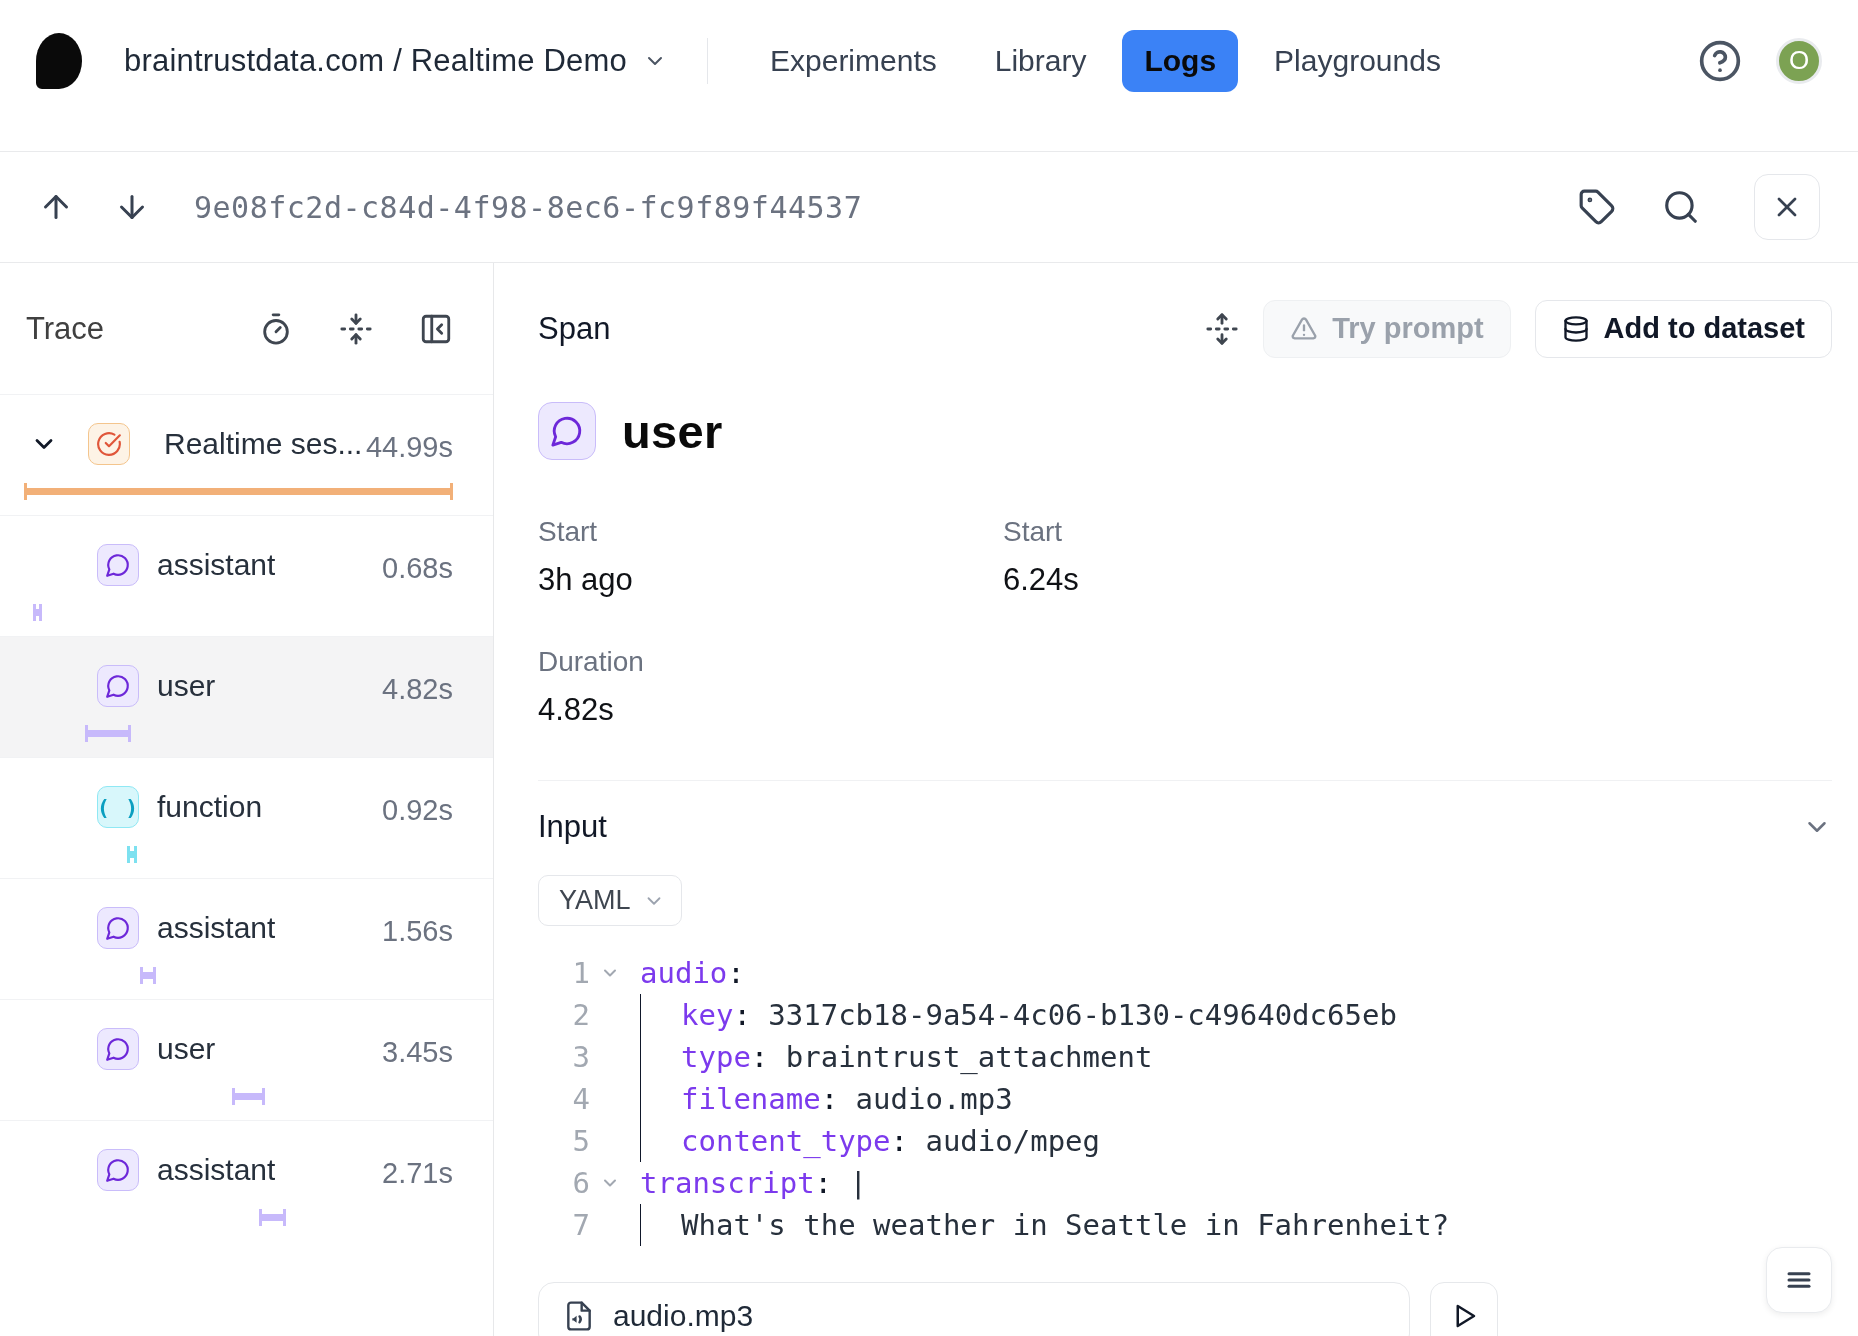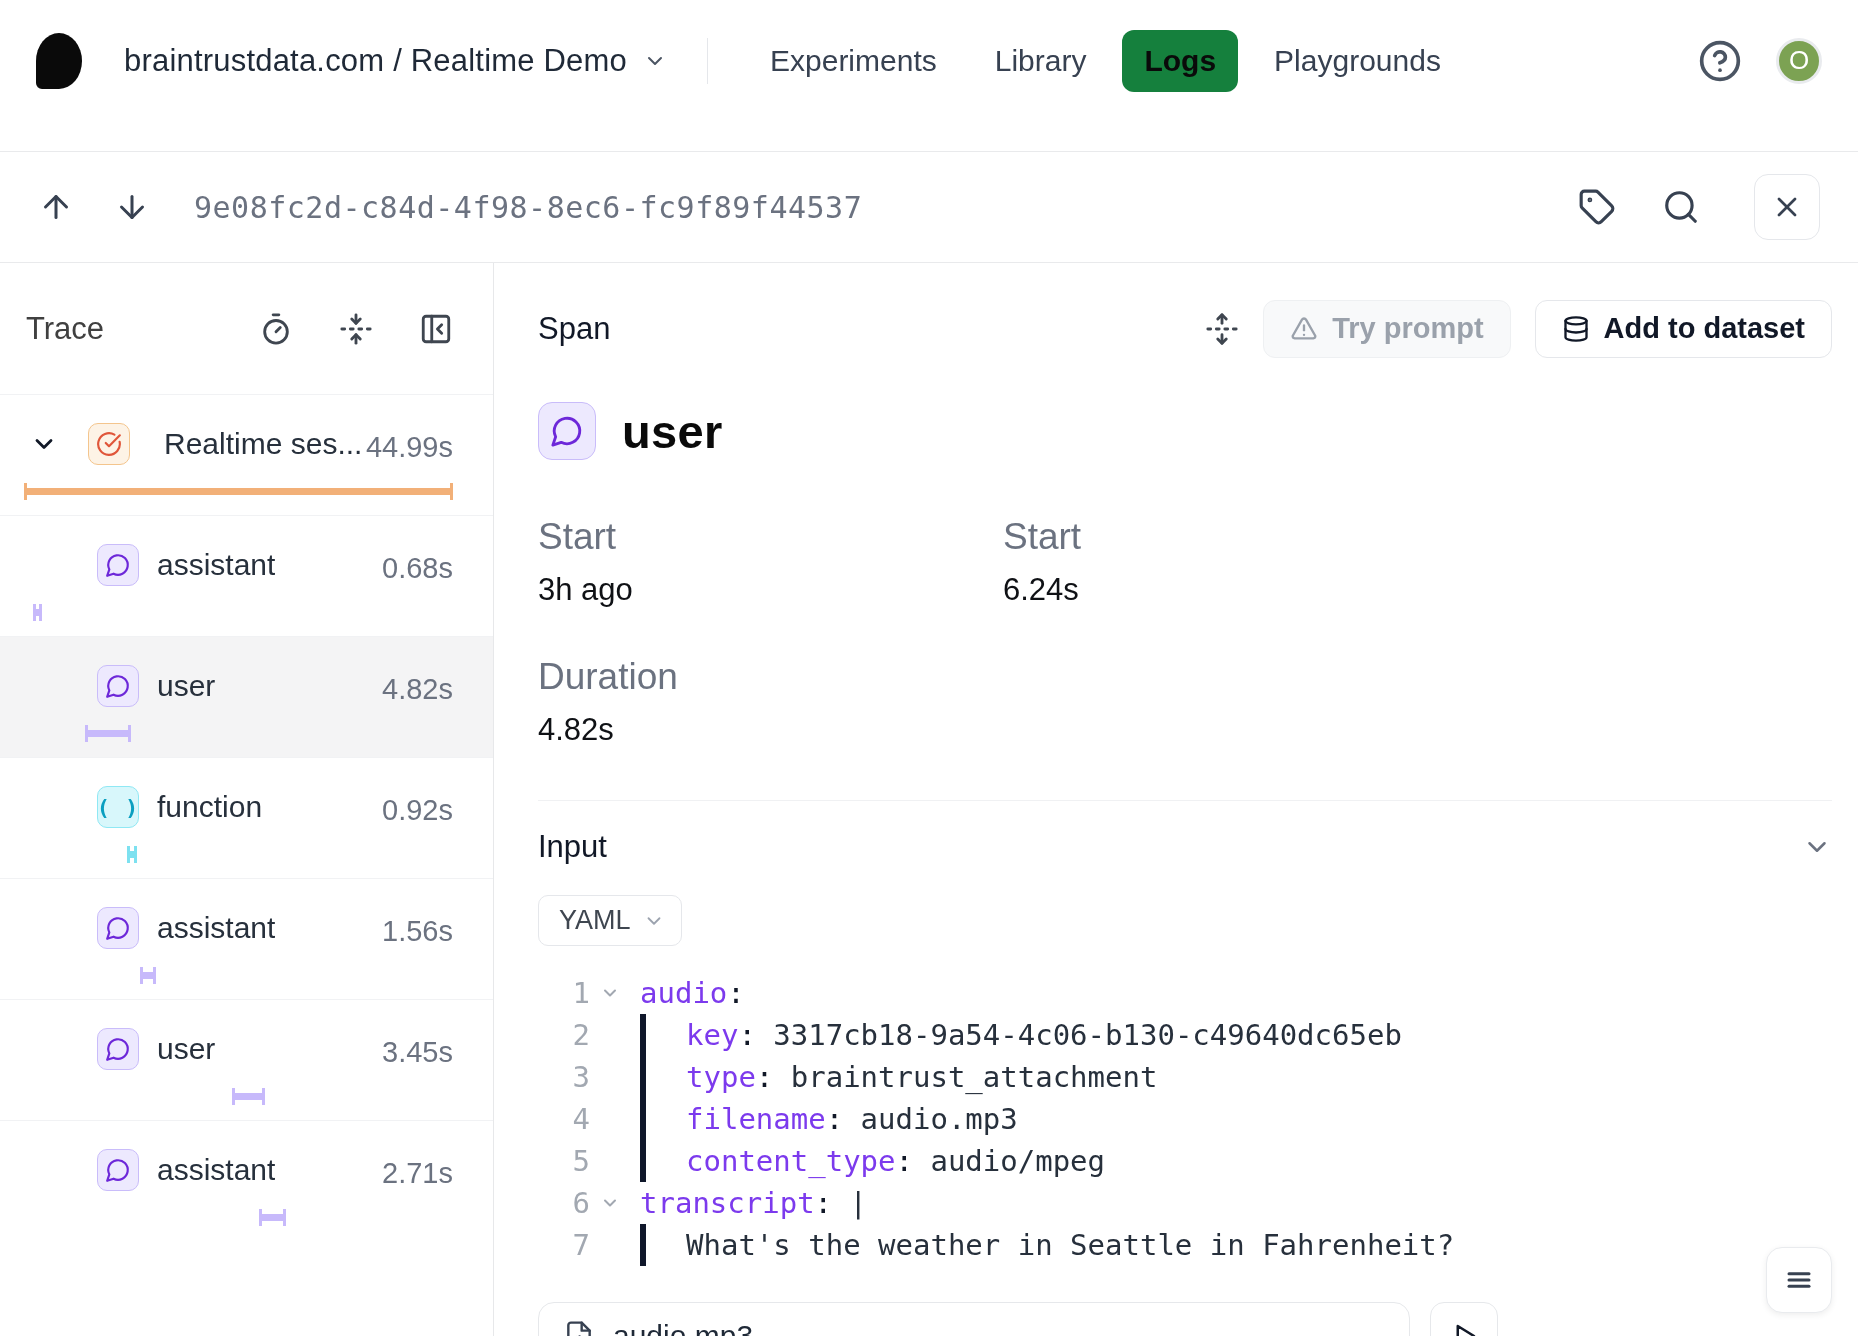--- a/index.html
+++ b/index.html
@@ -9,21 +9,21 @@
 
   
   .topbar { height:152px; border-bottom:1px solid #e9eaec; display:flex; align-items:center;
     padding:0 36px 30px 36px; }
   .logo { width:46px; height:56px; background:#0a0a0a; border-radius:50% 50% 50% 6px; flex:none; }
   .project { display:flex; align-items:center; gap:16px; margin-left:42px; cursor:pointer; }
   .project-label { font-size:31px; color:#1f2937; letter-spacing:.2px; }
   .vdiv { width:1px; height:46px; background:#e5e7eb; margin:0 40px; }
   .nav { display:flex; align-items:center; gap:14px; }
   .nav-item { font-size:30px; color:#374151; padding:14px 22px; border-radius:12px; cursor:pointer; white-space:nowrap; }
-  .nav-item.active { background:#15803d; color:#0a0a0a; font-weight:700; }
+  .nav-item.active { background:#3b82f6; color:#0a0a0a; font-weight:700; }
   .top-right { margin-left:auto; display:flex; align-items:center; gap:34px; }
   .icon-btn { background:none; border:none; cursor:pointer; color:#3f4650; display:flex; align-items:center; justify-content:center; }
   .avatar { width:46px; height:46px; border-radius:50%; color:#fff; font-size:26px;
     display:flex; align-items:center; justify-content:center; border:3px solid #e9ebee; cursor:pointer; }
 
   
   .tracebar { height:111px; border-bottom:1px solid #e9eaec; display:flex; align-items:center; padding:0 38px; }
   .tracebar .arrows { display:flex; align-items:center; gap:40px; color:#374151; }
   .trace-id { margin-left:44px; font-family:"DejaVu Sans Mono", monospace; font-size:30px; color:#6b7280; letter-spacing:.5px; }
   .tracebar-right { margin-left:auto; display:flex; align-items:center; gap:46px; }
@@ -61,39 +61,39 @@
     padding:0 26px; height:58px; cursor:pointer; border:1.5px solid #e5e7eb; background:#fff; color:#111827;
     font-family:"Liberation Sans", sans-serif; }
   .btn.muted { background:#f8f9fa; border-color:#eef0f2; color:#9aa1ab; }
 
   .title-row { display:flex; align-items:center; gap:26px; margin-top:8px; }
   .title-icon { width:58px; height:58px; border-radius:14px; background:#ede9fe; border:1.5px solid #c9bcfa;
     color:#6d28d9; display:flex; align-items:center; justify-content:center; }
   .span-name { font-size:47px; font-weight:700; color:#0a0a0a; letter-spacing:.3px; }
 
   .meta { margin-top:56px; display:grid; grid-template-columns:465px 1fr; row-gap:48px; }
-  .meta-label { font-size:37px; color:#6b7280; }
+  .meta-label { font-size:28px; color:#6b7280; }
   .meta-value { font-size:31px; color:#0f1115; margin-top:14px; }
 
   .hdiv { height:1px; background:#f0f1f3; margin-top:52px; }
   .input-header { margin-top:28px; display:flex; align-items:center; }
   .input-title { font-size:31px; color:#111827; font-weight:500; }
   .input-header .chev { margin-left:auto; color:#6b7280; cursor:pointer; }
 
   .fmt-select { margin-top:30px; display:inline-flex; align-items:center; gap:12px; border:1.5px solid #e5e7eb;
     border-radius:10px; background:#fff; padding:9px 16px 9px 20px; cursor:pointer; }
   .fmt-select span { font-size:27px; color:#3f4650; font-weight:500; }
   .fmt-select .chev { color:#9ca3af; }
 
   .code { margin-top:26px; font-family:"DejaVu Sans Mono", monospace; font-size:29px; }
   .codeline { display:flex; align-items:center; height:42px; }
   .ln { width:52px; text-align:right; color:#a2a8b1; flex:none; }
   .fold { width:40px; flex:none; display:flex; justify-content:center; color:#a2a8b1; cursor:pointer; }
   .codecontent { margin-left:10px; white-space:pre; height:42px; display:flex; align-items:center; }
-  .codecontent.indented { border-left:6px solid #0f172a; padding-left:40px; }
+  .codecontent.indented { border-left:1px solid #0f172a; padding-left:40px; }
   .tok-key { color:#7c3aed; }
   .tok-p { color:#111827; }
   .tok-val { color:#27303c; }
 
   .audio-row { margin-top:36px; display:flex; gap:20px; align-items:stretch; }
   .attachment { width:872px; height:68px; border:1.5px solid #e6e8eb; border-radius:16px;
     display:flex; align-items:center; gap:18px; padding:0 24px; cursor:pointer; background:#fff; }
   .attachment .fname { font-size:30px; color:#1f2937; }
   .play-btn { width:68px; height:68px; border:1.5px solid #e6e8eb; border-radius:14px; background:#fff;
     display:flex; align-items:center; justify-content:center; cursor:pointer; color:#111827; }

